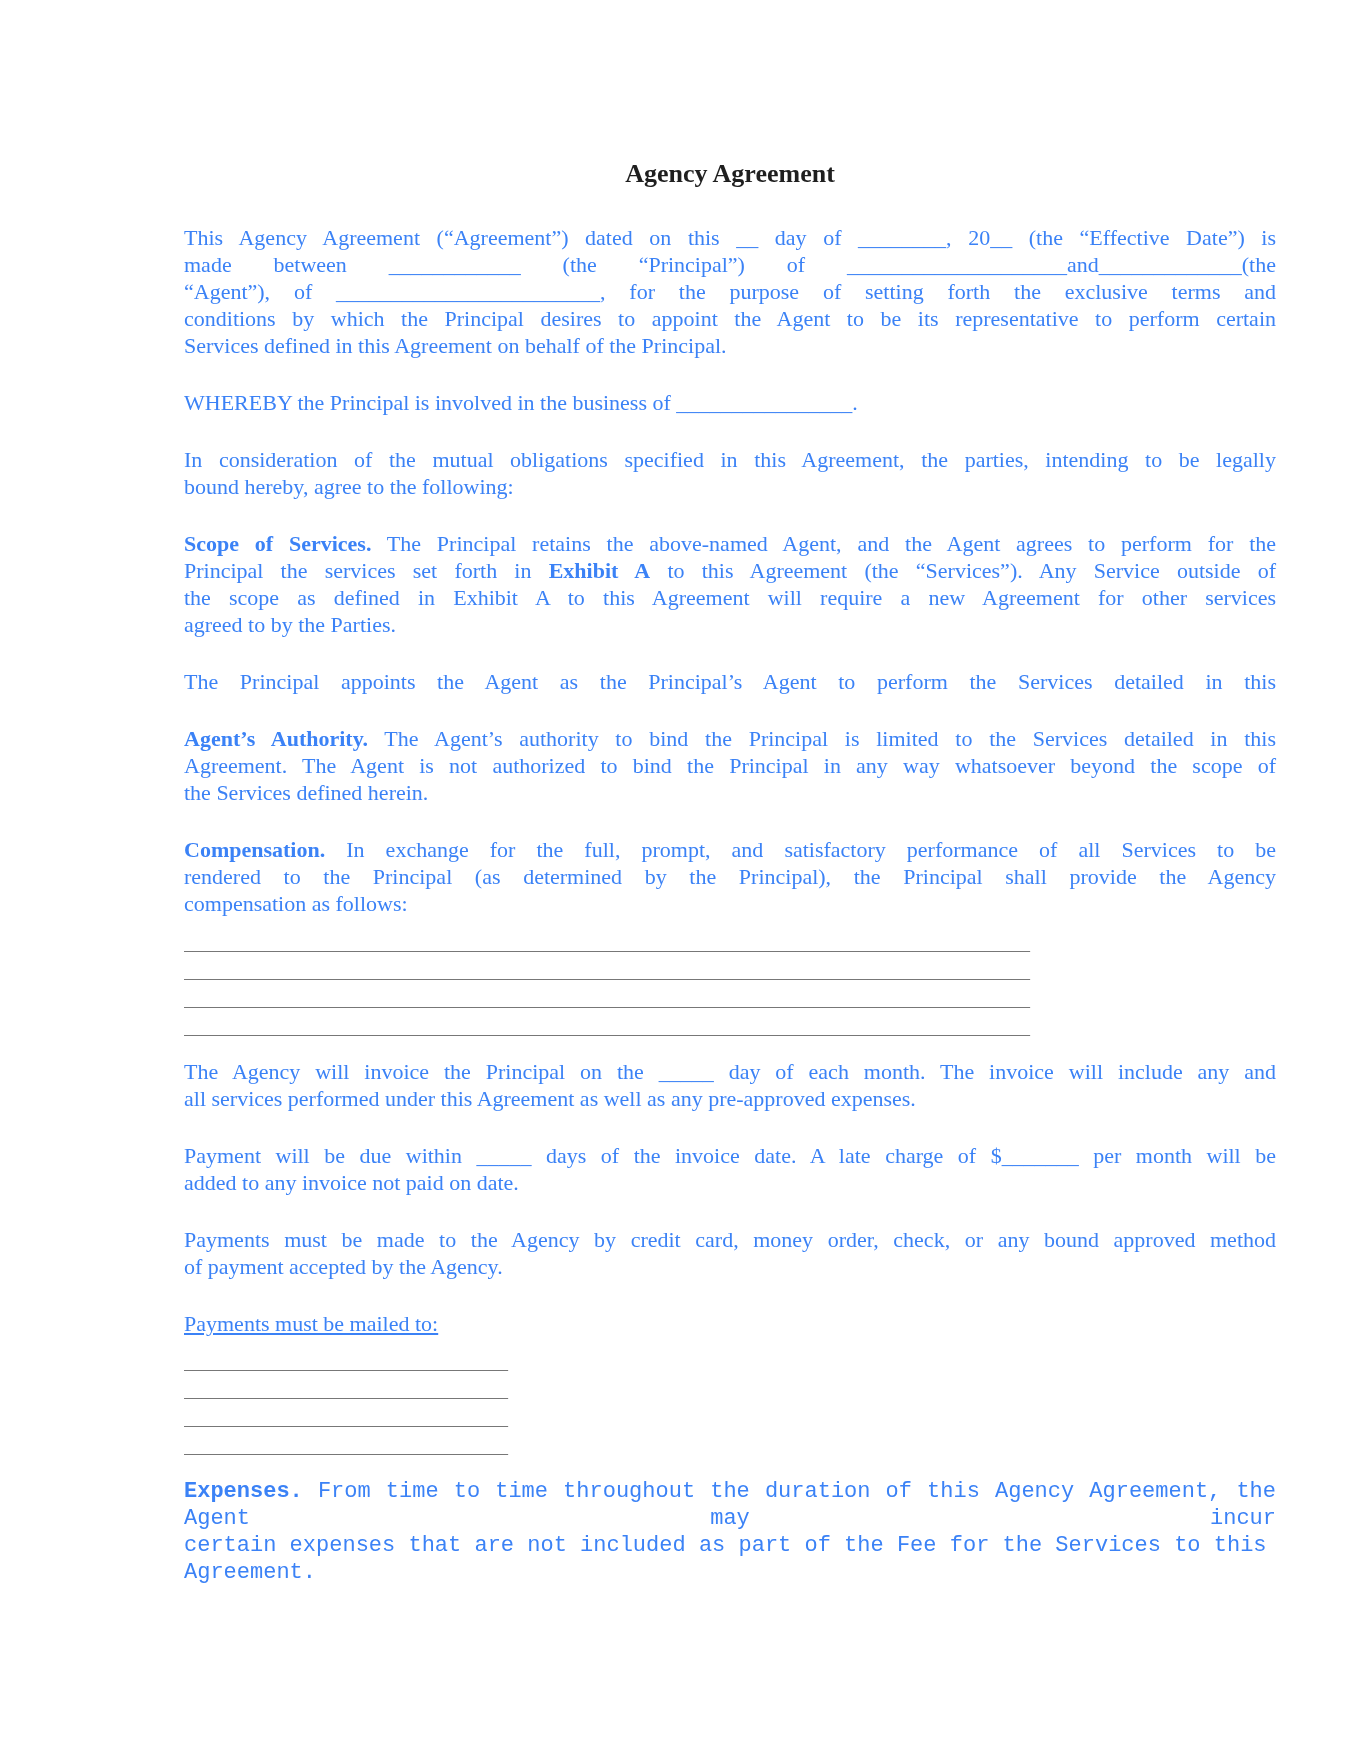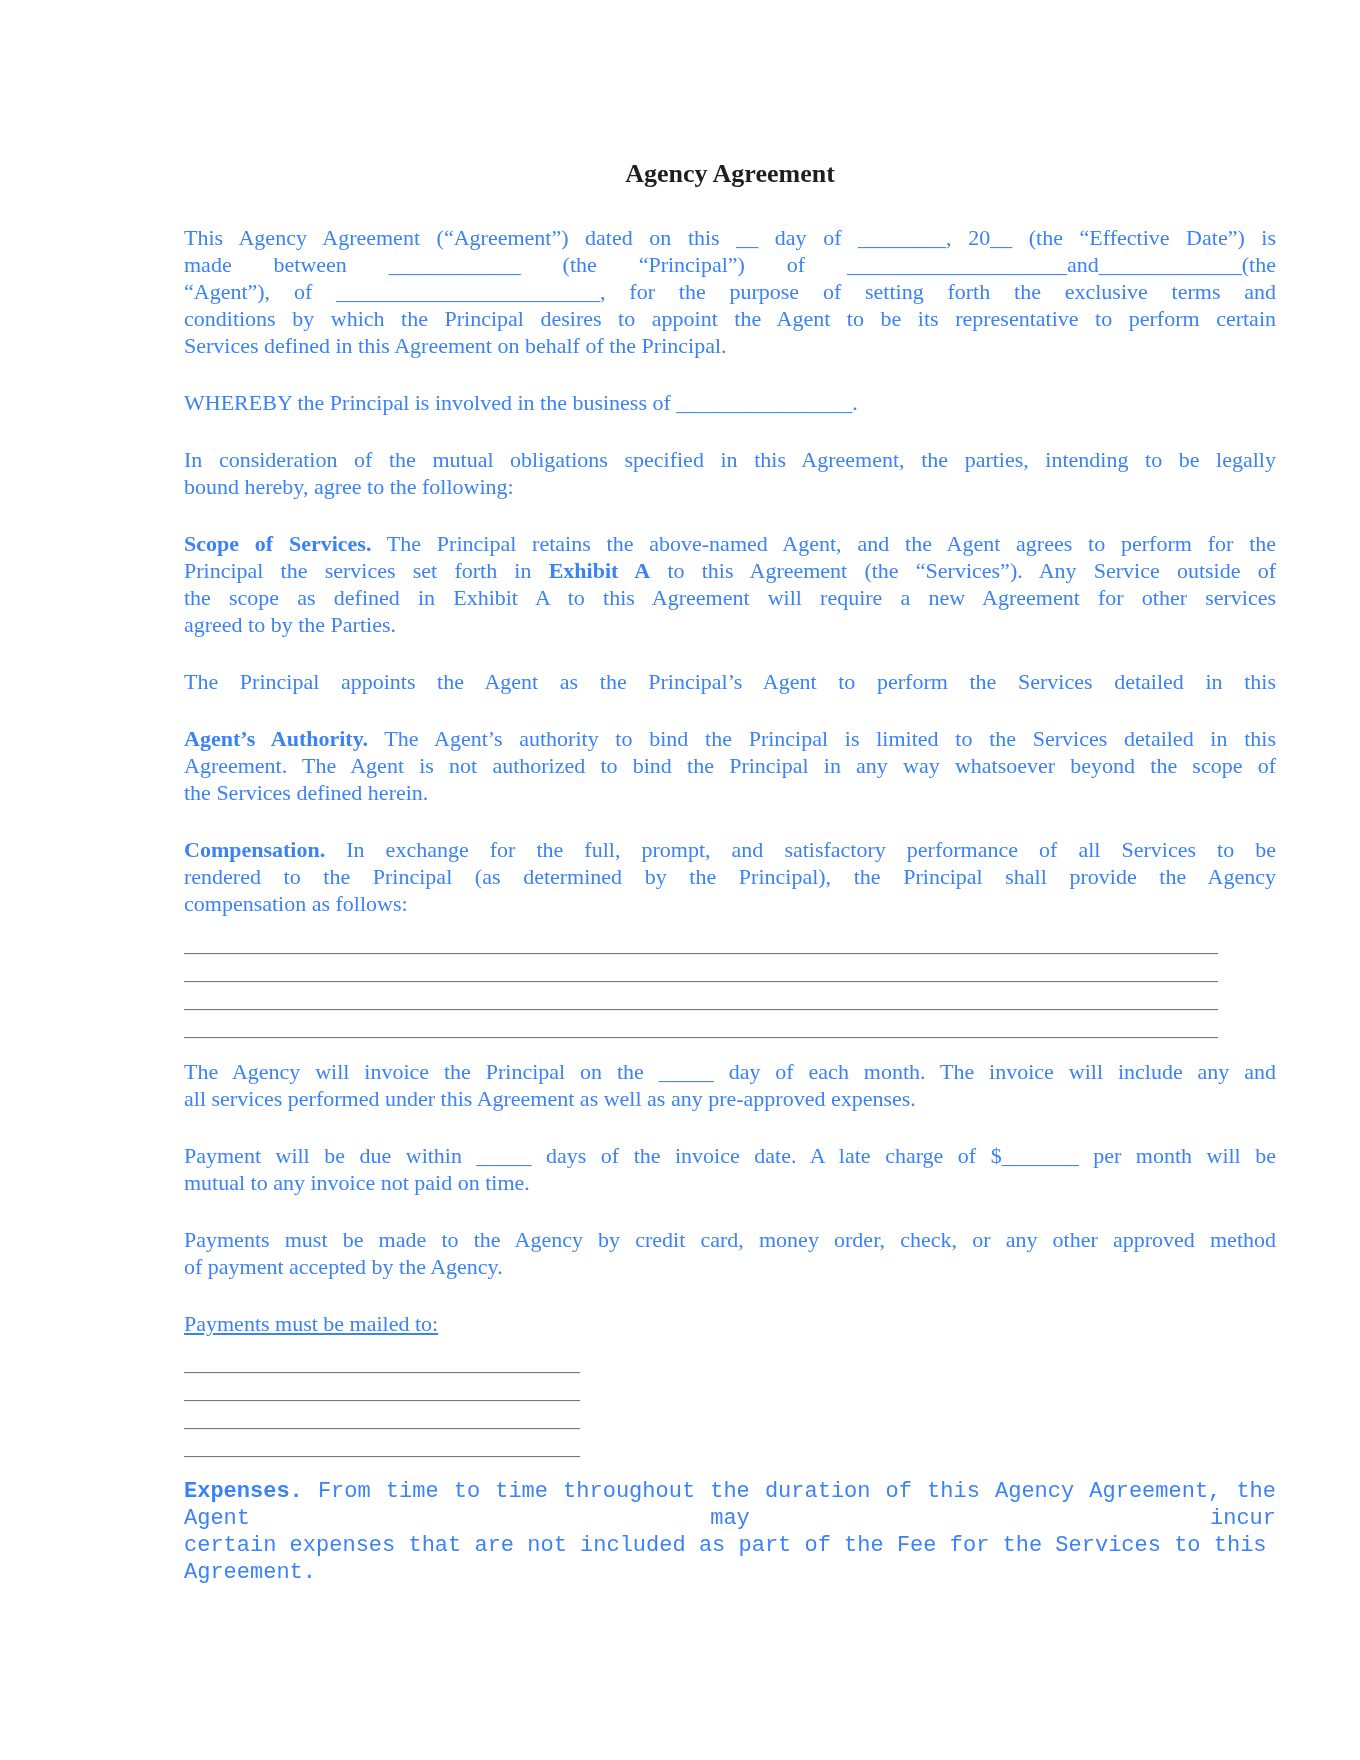--- a/index.html
+++ b/index.html
@@ -28,21 +28,21 @@
     line-height: 27px;
     color: #3b82f6;
   }
   .line { text-align: left; }
   .line.jl {
     text-align: justify;
     text-align-last: justify;
   }
   .para b { font-weight: bold; }
   .rules {
-    font-size: 22px;
+    font-size: 18px;
     line-height: 28px;
     color: #717171;
   }
   .rline {
     white-space: nowrap;
     overflow: hidden;
   }
   .g30 { margin-bottom: 30px; }
   .g16 { margin-bottom: 16px; }
   .g13 { margin-bottom: 13px; }
@@ -94,24 +94,24 @@
         <div class="rline">______________________________________________________________________________________________</div>
         <div class="rline">______________________________________________________________________________________________</div>
         <div class="rline">______________________________________________________________________________________________</div>
       </div>
       <div class="para g30">
         <div class="line jl"><span>The Agency will invoice the Principal on the _____ day of each month. The invoice will include any and</span></div>
         <div class="line"><span>all services performed under this Agreement as well as any pre-approved expenses.</span></div>
       </div>
       <div class="para g30">
         <div class="line jl"><span>Payment will be due within _____ days of the invoice date. A late charge of $_______ per month will be</span></div>
-        <div class="line"><span>mutual to any invoice not paid on time.</span></div>
+        <div class="line"><span>added to any invoice not paid on date.</span></div>
       </div>
       <div class="para g30">
-        <div class="line jl"><span>Payments must be made to the Agency by credit card, money order, check, or any other approved method</span></div>
+        <div class="line jl"><span>Payments must be made to the Agency by credit card, money order, check, or any bound approved method</span></div>
         <div class="line"><span>of payment accepted by the Agency.</span></div>
       </div>
       <div class="para g12">
         <div class="line"><span>Payments must be mailed to:</span></div>
       </div>
       <div class="rules g17">
         <div class="rline">____________________________________</div>
         <div class="rline">____________________________________</div>
         <div class="rline">____________________________________</div>
         <div class="rline">____________________________________</div>

